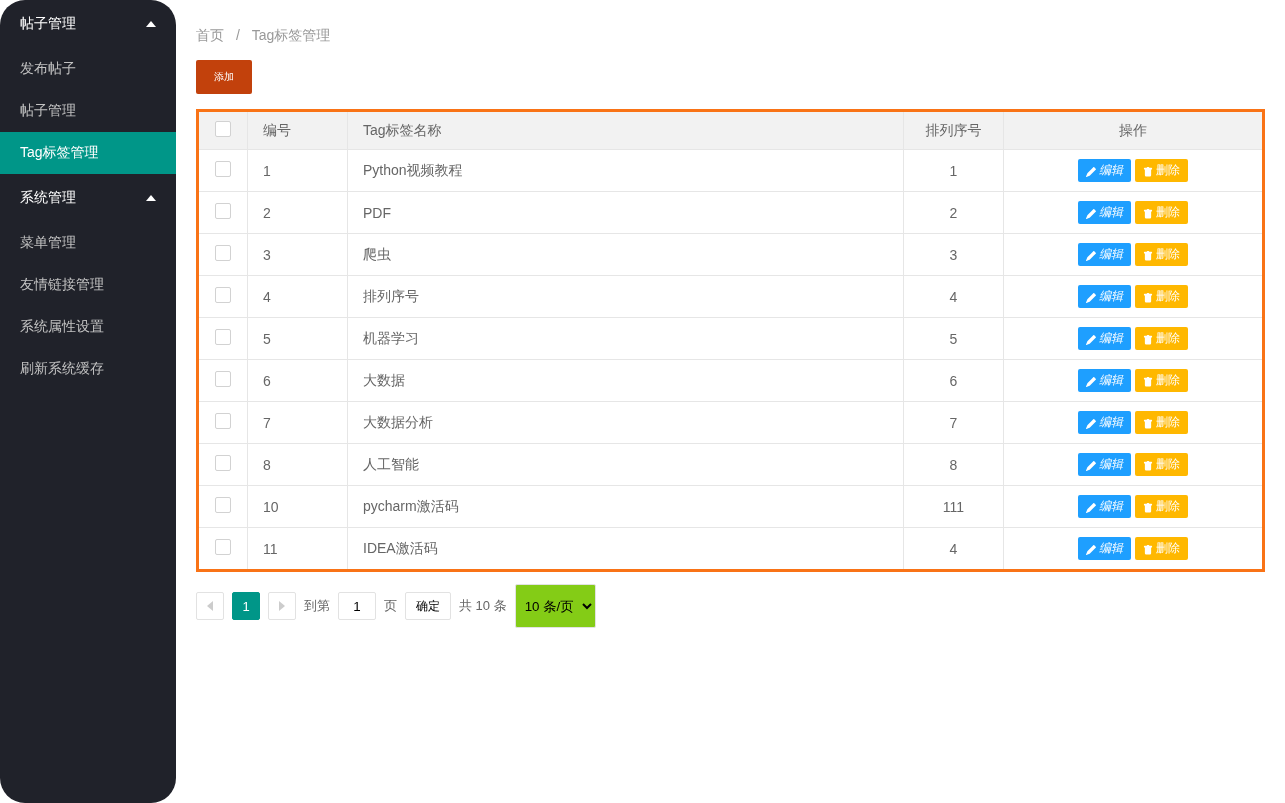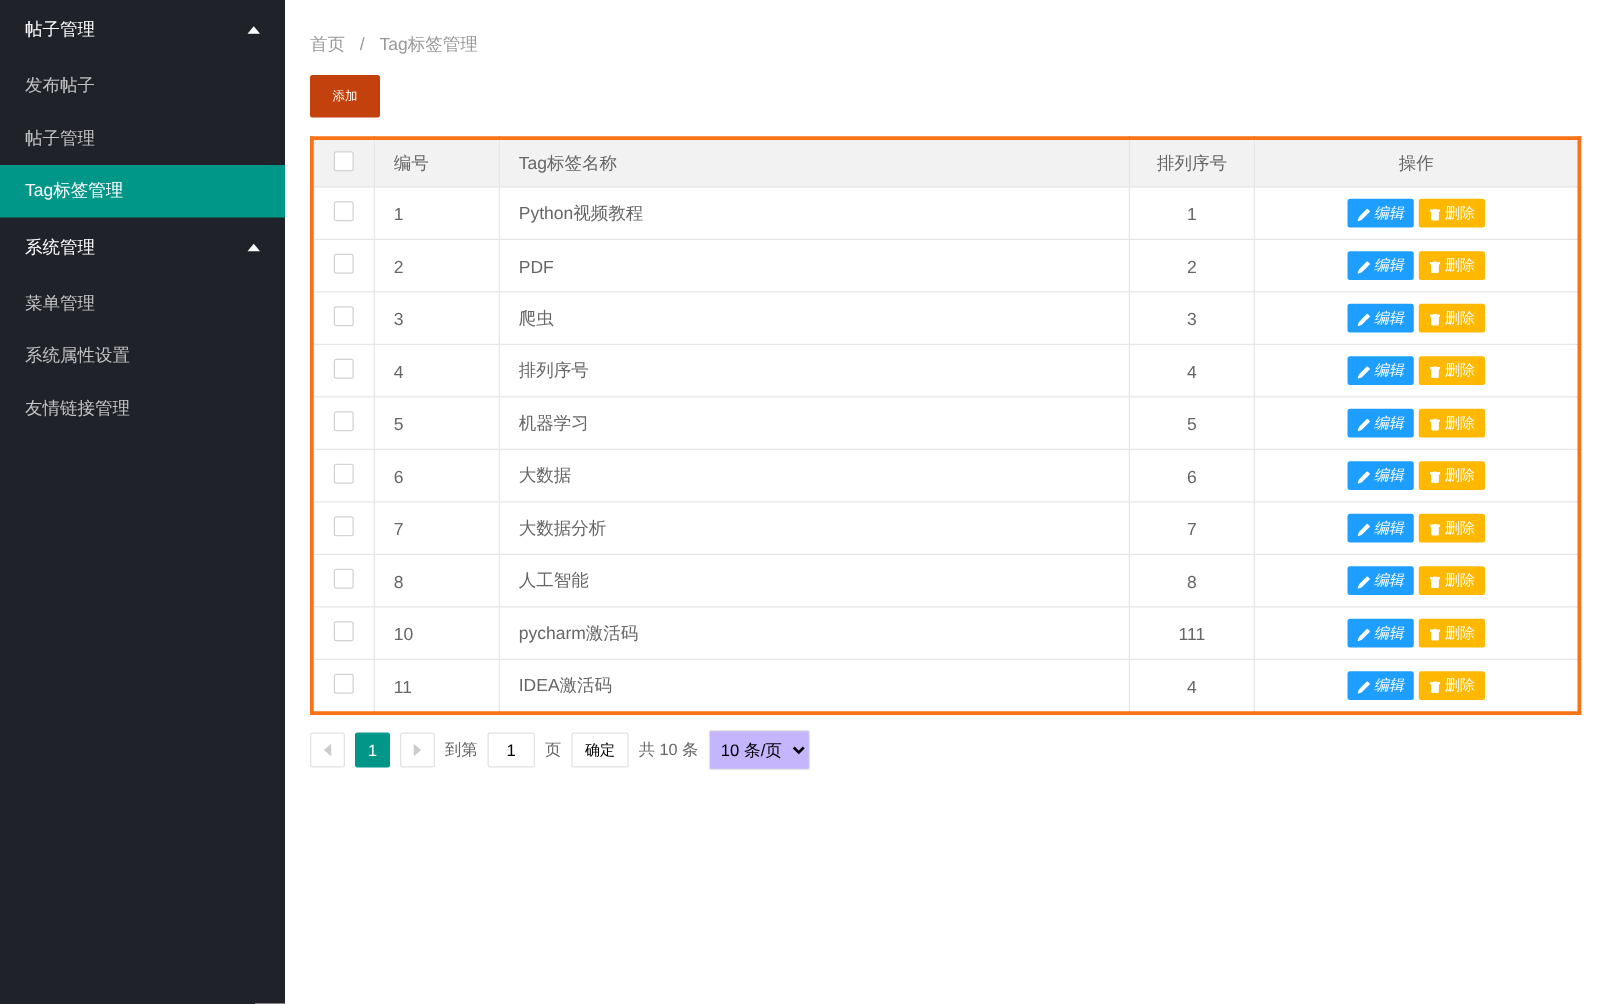--- a/index.html
+++ b/index.html
@@ -1,20 +1,20 @@
 <!DOCTYPE html>
 <html><head>
   <meta charset="utf-8">
   <style>
     * { margin: 0; padding: 0; box-sizing: border-box; }
     body { font-family: "Microsoft YaHei", Arial, sans-serif; font-size: 14px; color: #333; background: #fff; }
     .layout { display: flex; min-height: 100vh; }
     
     
-    .sidebar { width: 228px; background: #20222A; color: #c2c2c2; flex-shrink: 0; }
+    .sidebar { width: 176px; background: #20222A; color: #c2c2c2; flex-shrink: 0; border-radius: 25px; }
     .nav-group-title { padding: 15px 20px; color: #fff; display: flex; justify-content: space-between; align-items: center; cursor: pointer; font-size: 14px; }
     .nav-group-title .arrow { width: 0; height: 0; border-left: 5px solid transparent; border-right: 5px solid transparent; border-bottom: 6px solid #fff; }
     .nav-item { padding: 12px 20px; color: #c2c2c2; cursor: pointer; font-size: 14px; }
     .nav-item.active { background: #009688; color: #fff; }
     
     
     .main { flex: 1; padding: 27px 20px; background: #fff; overflow-x: auto; }
     .breadcrumb { margin-bottom: 15px; color: #999; font-size: 14px; }
     .breadcrumb a { color: #999; text-decoration: none; }
     .breadcrumb .sep { margin: 0 8px; }
@@ -41,21 +41,21 @@
     .icon-pencil { width: 10px; height: 10px; display: inline-block; }
     .icon-trash { width: 10px; height: 10px; display: inline-block; }
     
     
     .pager { margin-top: 12px; display: flex; align-items: center; gap: 8px; font-size: 13px; color: #666; }
     .pager-btn { width: 28px; height: 28px; border: 1px solid #e2e2e2; background: #fff; display: inline-flex; align-items: center; justify-content: center; cursor: pointer; color: #999; border-radius: 2px; }
     .pager-btn.active { background: #009688; color: #fff; border-color: #009688; }
     .pager-btn.disabled { color: #ccc; cursor: not-allowed; }
     .pager-input { width: 38px; height: 28px; border: 1px solid #e2e2e2; text-align: center; border-radius: 2px; }
     .pager-confirm { height: 28px; padding: 0 10px; border: 1px solid #e2e2e2; background: #fff; cursor: pointer; border-radius: 2px; font-size: 12px; }
-    .pager-select { height: 32px; border: 1px solid #e2e2e2; padding: 0 5px; border-radius: 2px; background: #c4b5fd; }
+    .pager-select { height: 44px; border: 1px solid #e2e2e2; padding: 0 5px; border-radius: 2px; background: #84cc16; }
     .arrow-left, .arrow-right { width: 0; height: 0; display: inline-block; }
     .arrow-left { border-top: 5px solid transparent; border-bottom: 5px solid transparent; border-right: 6px solid currentColor; }
     .arrow-right { border-top: 5px solid transparent; border-bottom: 5px solid transparent; border-left: 6px solid currentColor; }
   </style>
 </head>
 <body>
 
 <div class="layout">
   <aside class="sidebar">
     <div id="nav-container">
@@ -64,22 +64,23 @@
           <span class="arrow"></span>
         </div>
         <div class="nav-item">发布帖子</div>
         <div class="nav-item">帖子管理</div>
         <div class="nav-item active">Tag标签管理</div>
         <div class="nav-group-title">
           <span>系统管理</span>
           <span class="arrow"></span>
         </div>
         <div class="nav-item">菜单管理</div>
+        <div class="nav-item">友情链接管理</div>
         <div class="nav-item">系统属性设置</div>
-        <div class="nav-item">友情链接管理</div>
+        <div class="nav-item">刷新系统缓存</div>
       </div>
   </aside>
 
   <main class="main">
     <div class="breadcrumb">
       <a href="#">首页</a>
       <span class="sep">/</span>
       <span>Tag标签管理</span>
     </div>
     

